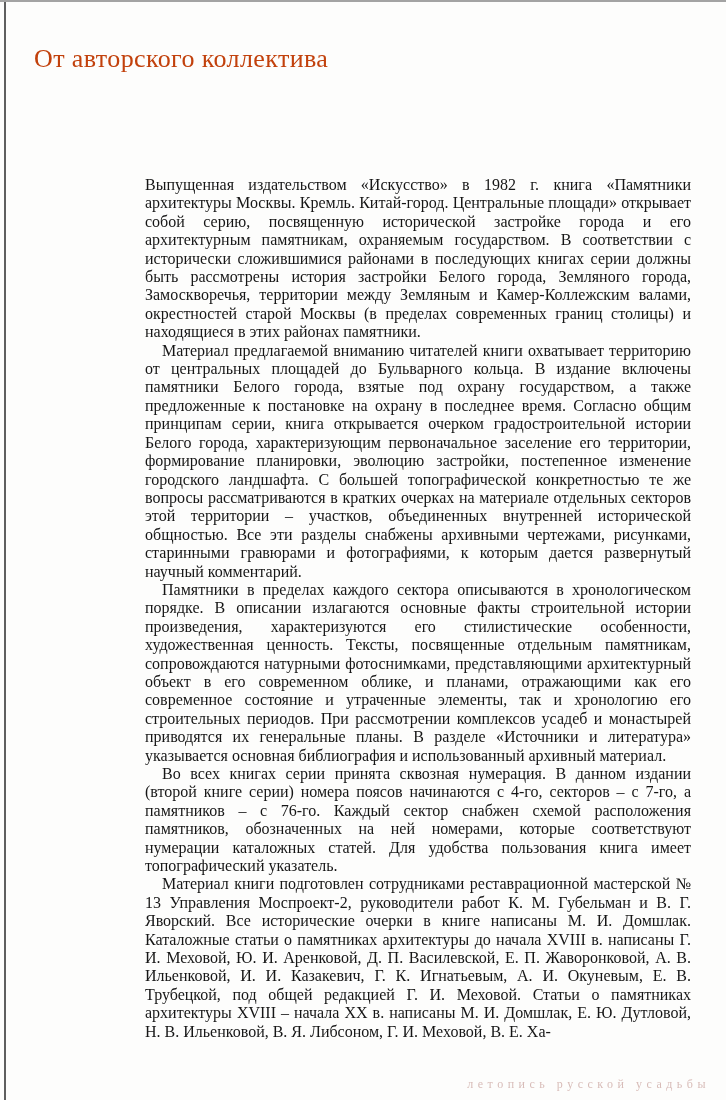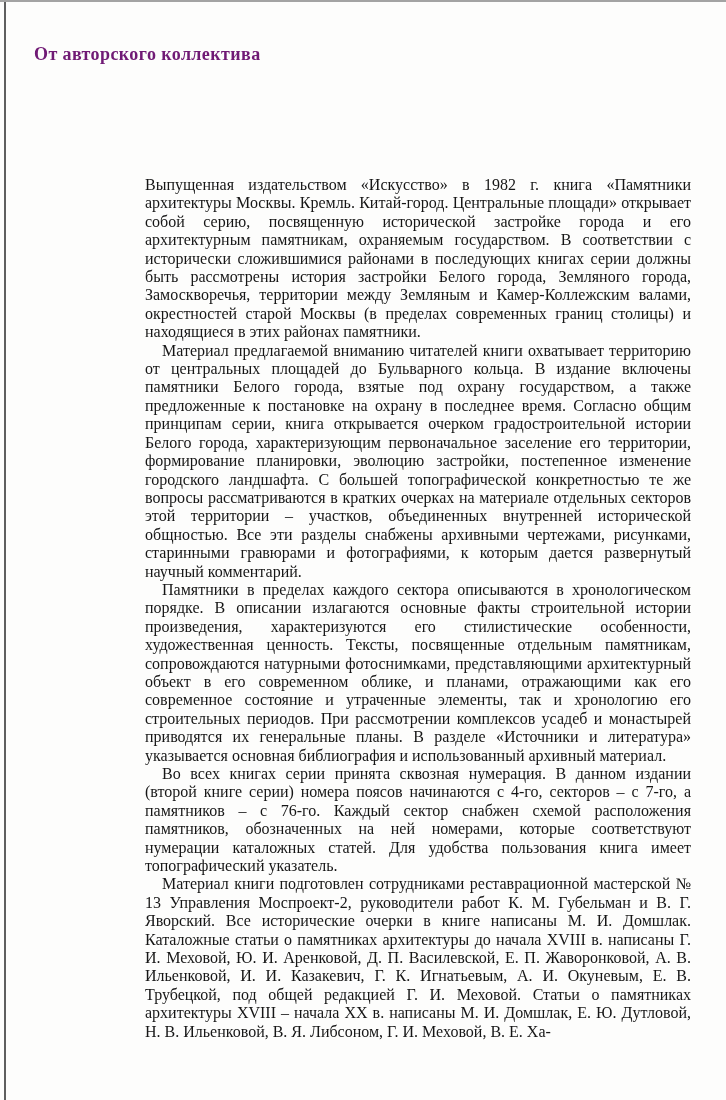--- a/index.html
+++ b/index.html
@@ -29,24 +29,24 @@
     top: 0;
     width: 726px;
     height: 2px;
     background: #a3a3a3;
   }
   .page-title {
     position: absolute;
     left: 34px;
     top: 44px;
     margin: 0;
-    font-size: 18px;
-    font-weight: bold;
+    font-size: 26px;
+    font-weight: normal;
     letter-spacing: 0.4px;
-    color: #701a75;
+    color: #c2410c;
     white-space: nowrap;
   }
   .body-text {
     position: absolute;
     left: 137px;
     top: 176px;
     width: 546px;
     font-size: 16px;
     line-height: 18.4px;
     text-align: justify;
@@ -80,13 +80,14 @@
   <h1 class="page-title">От авторского коллектива</h1>
 
   <main class="body-text">
     <p>Выпущенная издательством «Искусство» в 1982 г. книга «Памятники архитектуры Москвы. Кремль. Китай-город. Центральные площади» открывает собой серию, посвященную исторической застройке города и его архитектурным памятникам, охраняемым государством. В соответствии с исторически сложившимися районами в последующих книгах серии должны быть рассмотрены история застройки Белого города, Земляного города, Замоскворечья, территории между Земляным и Камер-Коллежским валами, окрестностей старой Москвы (в пределах современных границ столицы) и находящиеся в этих районах памятники.</p>
     <p>Материал предлагаемой вниманию читателей книги охватывает территорию от центральных площадей до Бульварного кольца. В издание включены памятники Белого города, взятые под охрану государством, а также предложенные к постановке на охрану в последнее время. Согласно общим принципам серии, книга открывается очерком градостроительной истории Белого города, характеризующим первоначальное заселение его территории, формирование планировки, эволюцию застройки, постепенное изменение городского ландшафта. С большей топографической конкретностью те же вопросы рассматриваются в кратких очерках на материале отдельных секторов этой территории – участков, объединенных внутренней исторической общностью. Все эти разделы снабжены архивными чертежами, рисунками, старинными гравюрами и фотографиями, к которым дается развернутый научный комментарий.</p>
     <p>Памятники в пределах каждого сектора описываются в хронологическом порядке. В описании излагаются основные факты строительной истории произведения, характеризуются его стилистические особенности, художественная ценность. Тексты, посвященные отдельным памятникам, сопровождаются натурными фотоснимками, представляющими архитектурный объект в его современном облике, и планами, отражающими как его современное состояние и утраченные элементы, так и хронологию его строительных периодов. При рассмотрении комплексов усадеб и монастырей приводятся их генеральные планы. В разделе «Источники и литература» указывается основная библиография и использованный архивный материал.</p>
     <p>Во всех книгах серии принята сквозная нумерация. В данном издании (второй книге серии) номера поясов начинаются с 4-го, секторов – с 7-го, а памятников – с 76-го. Каждый сектор снабжен схемой расположения памятников, обозначенных на ней номерами, которые соответствуют нумерации каталожных статей. Для удобства пользования книга имеет топографический указатель.</p>
     <p>Материал книги подготовлен сотрудниками реставрационной мастерской № 13 Управления Моспроект-2, руководители работ К. М. Губельман и В. Г. Яворский. Все исторические очерки в книге написаны М. И. Домшлак. Каталожные статьи о памятниках архитектуры до начала XVIII в. написаны Г. И. Меховой, Ю. И. Аренковой, Д. П. Василевской, Е. П. Жаворонковой, А. В. Ильенковой, И. И. Казакевич, Г. К. Игнатьевым, А. И. Окуневым, Е. В. Трубецкой, под общей редакцией Г. И. Меховой. Статьи о памятниках архитектуры XVIII – начала XX в. написаны М. И. Домшлак, Е. Ю. Дутловой, Н. В. Ильенковой, В. Я. Либсоном, Г. И. Меховой, В. Е. Ха-</p>
   </main>
 
+  <div class="watermark">летопись русской усадьбы</div>
 </div>
 
 </body></html>

